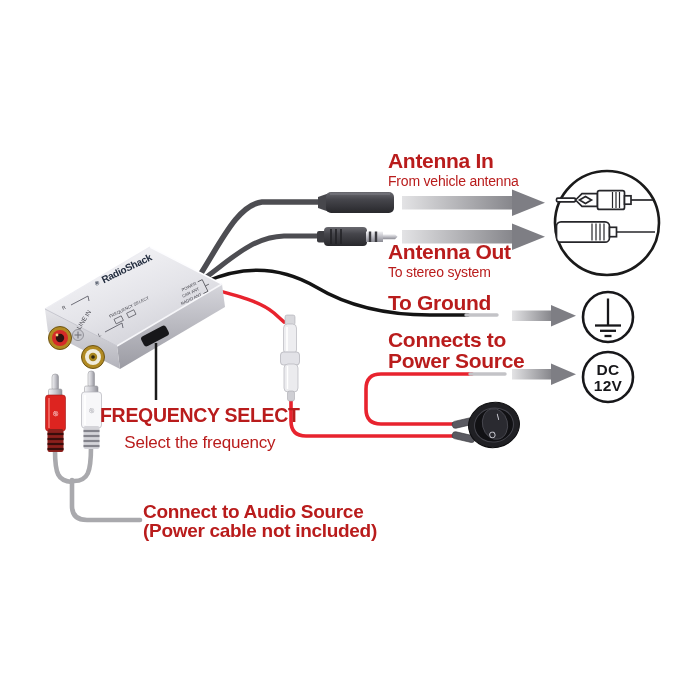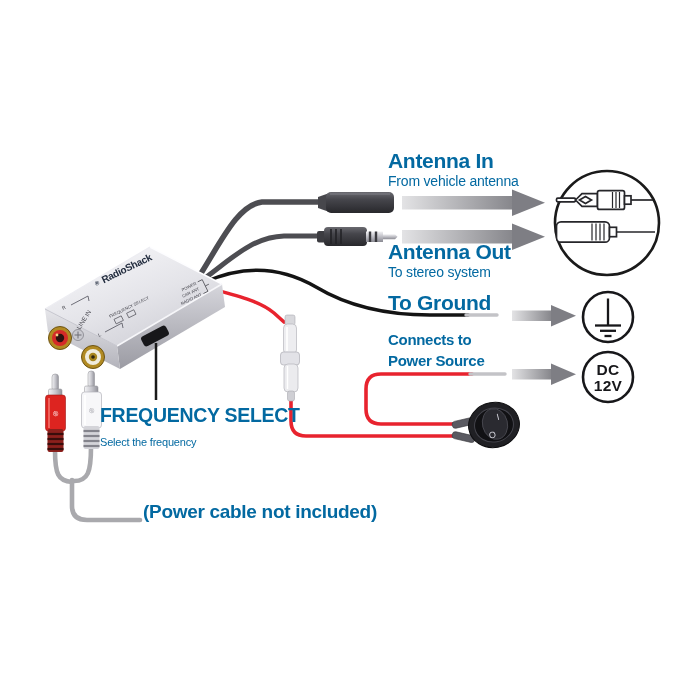--- a/index.html
+++ b/index.html
@@ -1,26 +1,26 @@
 <!DOCTYPE html>
 <html><head>
 <meta charset="utf-8">
 <style>
   html,body{margin:0;padding:0;background:#ffffff;}
   .canvas{
     position:relative;width:680px;height:680px;background:#ffffff;overflow:hidden;
     font-family:"Liberation Sans",sans-serif;color:#231f20;
   }
   .gfx{position:absolute;left:0;top:0;}
-  .lbl{position:absolute;color:#0369a1;white-space:nowrap;}
+  .lbl{position:absolute;color:#b91c1c;white-space:nowrap;}
   .title{font-weight:700;font-size:21px;line-height:22px;letter-spacing:-0.3px;}
   .sub{font-size:14px;line-height:18px;letter-spacing:-0.2px;}
-  .title2{font-weight:700;font-size:15px;line-height:21px;letter-spacing:-0.3px;}
+  .title2{font-weight:700;font-size:21px;line-height:21px;letter-spacing:-0.3px;}
   .freq-title{font-weight:700;font-size:19.5px;letter-spacing:-0.3px;}
-  .freq-desc{font-size:11px;line-height:17.5px;letter-spacing:-0.2px;}
+  .freq-desc{font-size:17px;line-height:17.5px;letter-spacing:-0.2px;text-align:center;}
   .audio{font-weight:700;font-size:19px;line-height:18.5px;letter-spacing:-0.3px;}
   svg text{font-family:"Liberation Sans",sans-serif;}
 </style>
 </head>
 <body>
 
 <div class="canvas">
 
   <svg class="gfx" width="680" height="680" viewBox="0 0 680 680">
     <defs>
@@ -272,16 +272,17 @@
     <div class="title2">Power Source</div>
   </div>
 
 
   <div class="lbl" style="left:100px;top:404px;">
     <div class="freq-title">FREQUENCY SELECT</div>
     <div class="freq-desc" style="margin-top:7px;">Select the frequency</div>
   </div>
 
   <div class="lbl" style="left:143px;top:503px;">
+    <div class="audio">Connect to Audio Source</div>
     <div class="audio">(Power cable not included)</div>
   </div>
 
 </div>
 
 </body></html>

